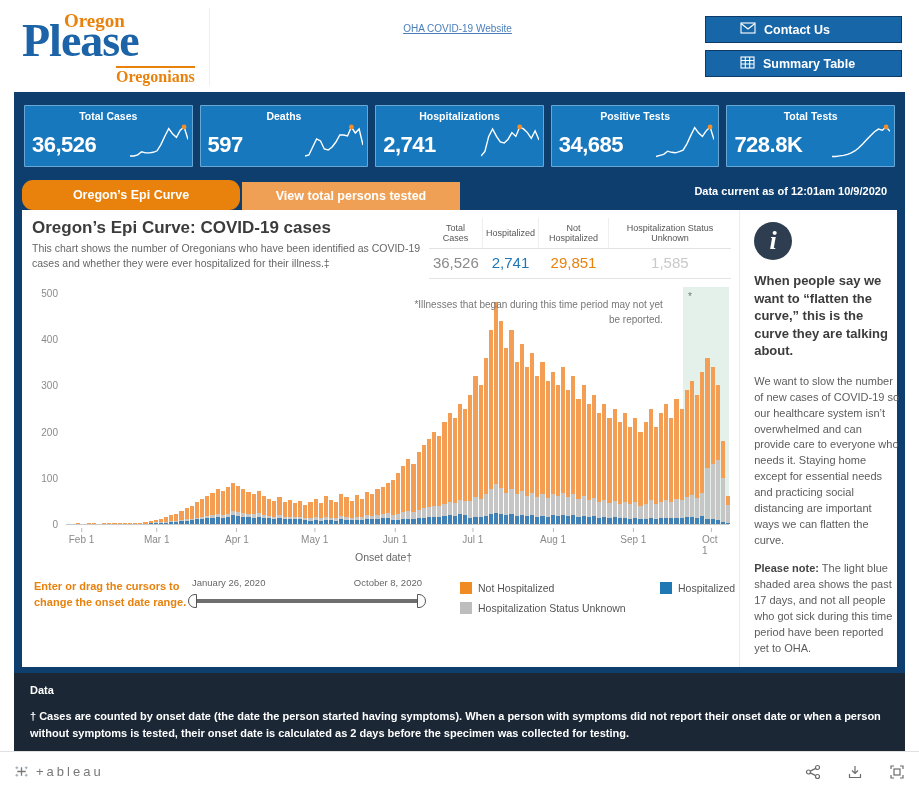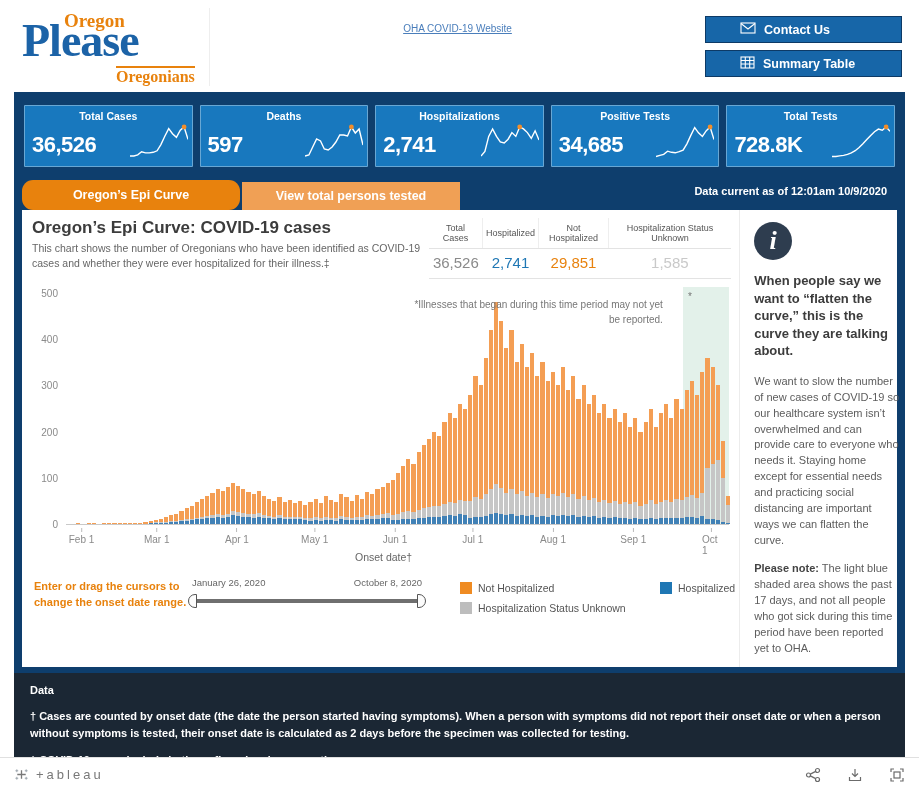--- a/index.html
+++ b/index.html
@@ -80,21 +80,21 @@
   .sidebar-heading { margin-top: 12px; font-size: 13px; font-weight: bold; color: #3c3c3c; line-height: 1.35; }
   .sidebar-body { margin-top: 14px; font-size: 11px; color: #5c5c5c; line-height: 1.45; }
   .sidebar-note { margin-top: 12px; font-size: 11px; color: #5c5c5c; line-height: 1.45; }
   .sidebar-note b { color: #444; }
   
   .notes { background: #1b2734; color: #fff; padding: 11px 16px 13px 16px; margin: 6px -8px 0 -8px; }
   .notes-title { font-size: 11px; font-weight: bold; margin-bottom: 12px; }
   .notes p { font-size: 11px; font-weight: bold; line-height: 1.55; margin-bottom: 10px; max-width: 860px; }
   .notes p:last-child { margin-bottom: 0; }
   
-  .footer { position: absolute; left: 0; right: 0; bottom: 0; height: 34px; background: #fff; border-top: 1px solid #e0e0e0; display: flex; align-items: center; padding: 0 14px; }
+  .footer { position: absolute; left: 0; right: 0; bottom: 0; height: 40px; background: #fff; border-top: 1px solid #e0e0e0; display: flex; align-items: center; padding: 0 14px; }
   .tableau-brand { display: flex; align-items: center; gap: 7px; color: #787878; cursor: pointer; }
   .tableau-word { font-size: 13px; letter-spacing: 3px; color: #787878; }
   .footer-icons { margin-left: auto; display: flex; gap: 26px; align-items: center; }
   .footer-icons svg { cursor: pointer; }
 </style>
 </head>
 <body>
 
 <div class="top-header">
   <div class="logo-box">

